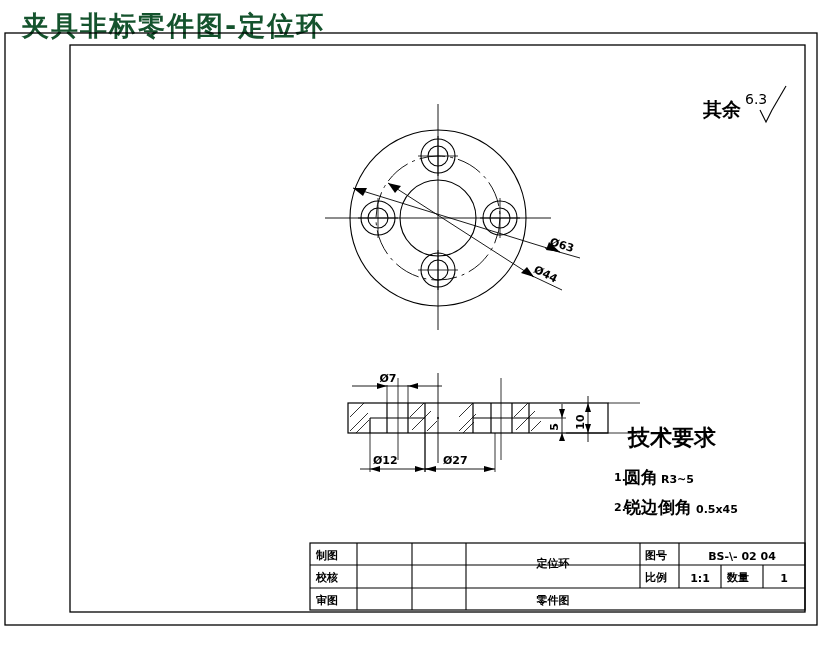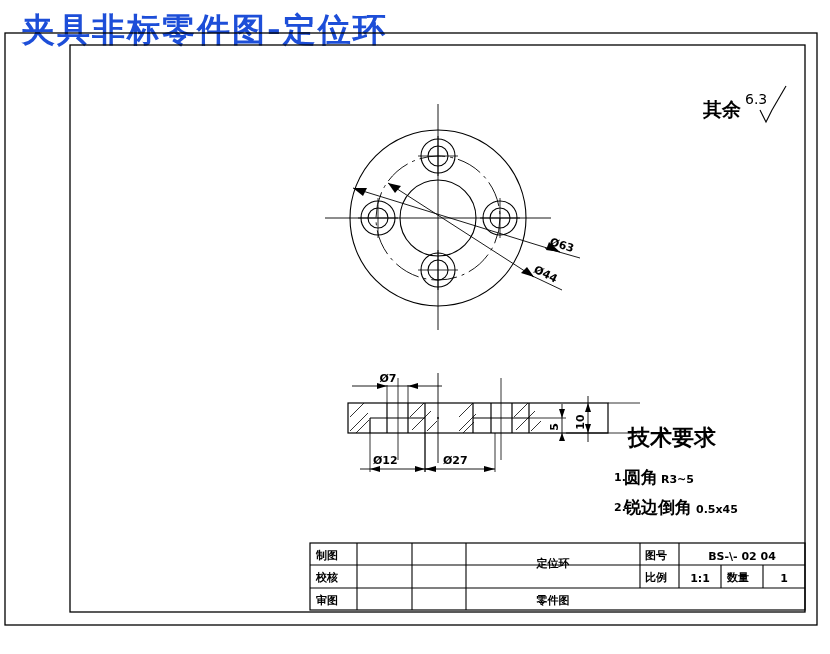--- a/index.html
+++ b/index.html
@@ -23,23 +23,23 @@
   svg.dwg {
     position: absolute;
     left: 0; top: 0;
     width: 830px;
     height: 654px;
   }
   .ttl {
     position: absolute;
     left: 22px;
     top: 8px;
-    color: #1d4ed8;
+    color: #14532d;
     font-family: "DejaVu Sans", sans-serif;
-    font-size: 33px;
+    font-size: 27px;
     font-weight: bold;
     letter-spacing: 2px;
     white-space: nowrap;
   }
   text {
     font-family: "DejaVu Sans", sans-serif;
     fill: #000;
   }
   .t-cn { font-family: "DejaVu Sans", sans-serif; }
   .dim { font-size: 11px; font-weight: bold; }

